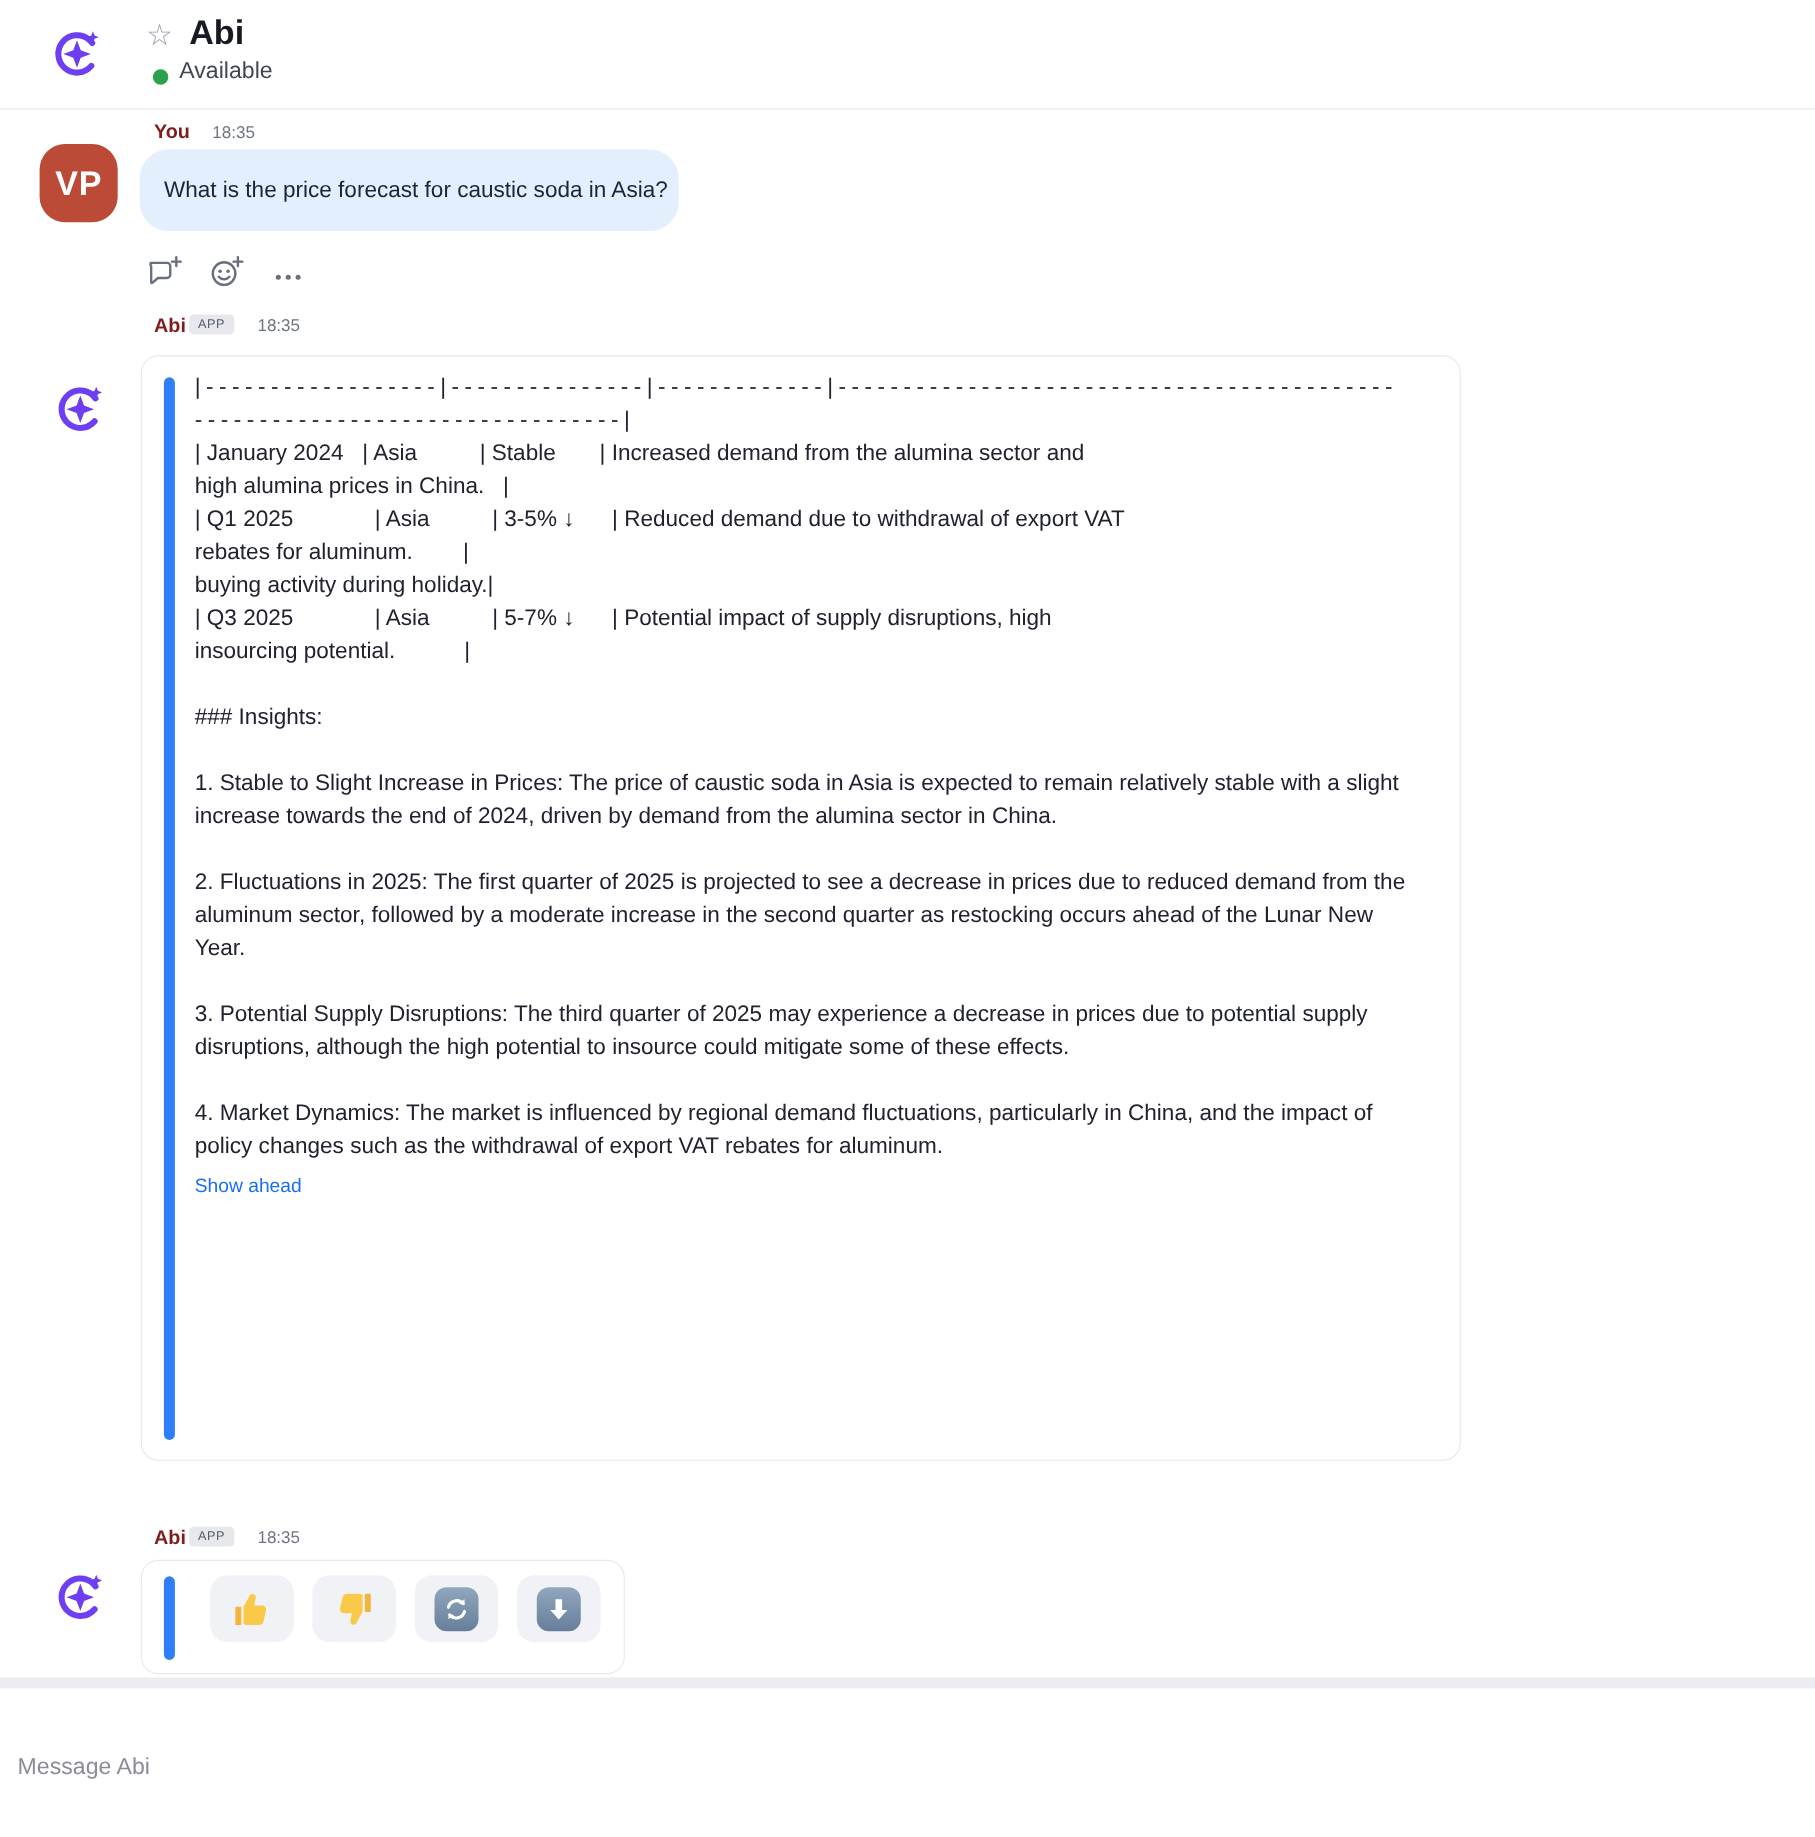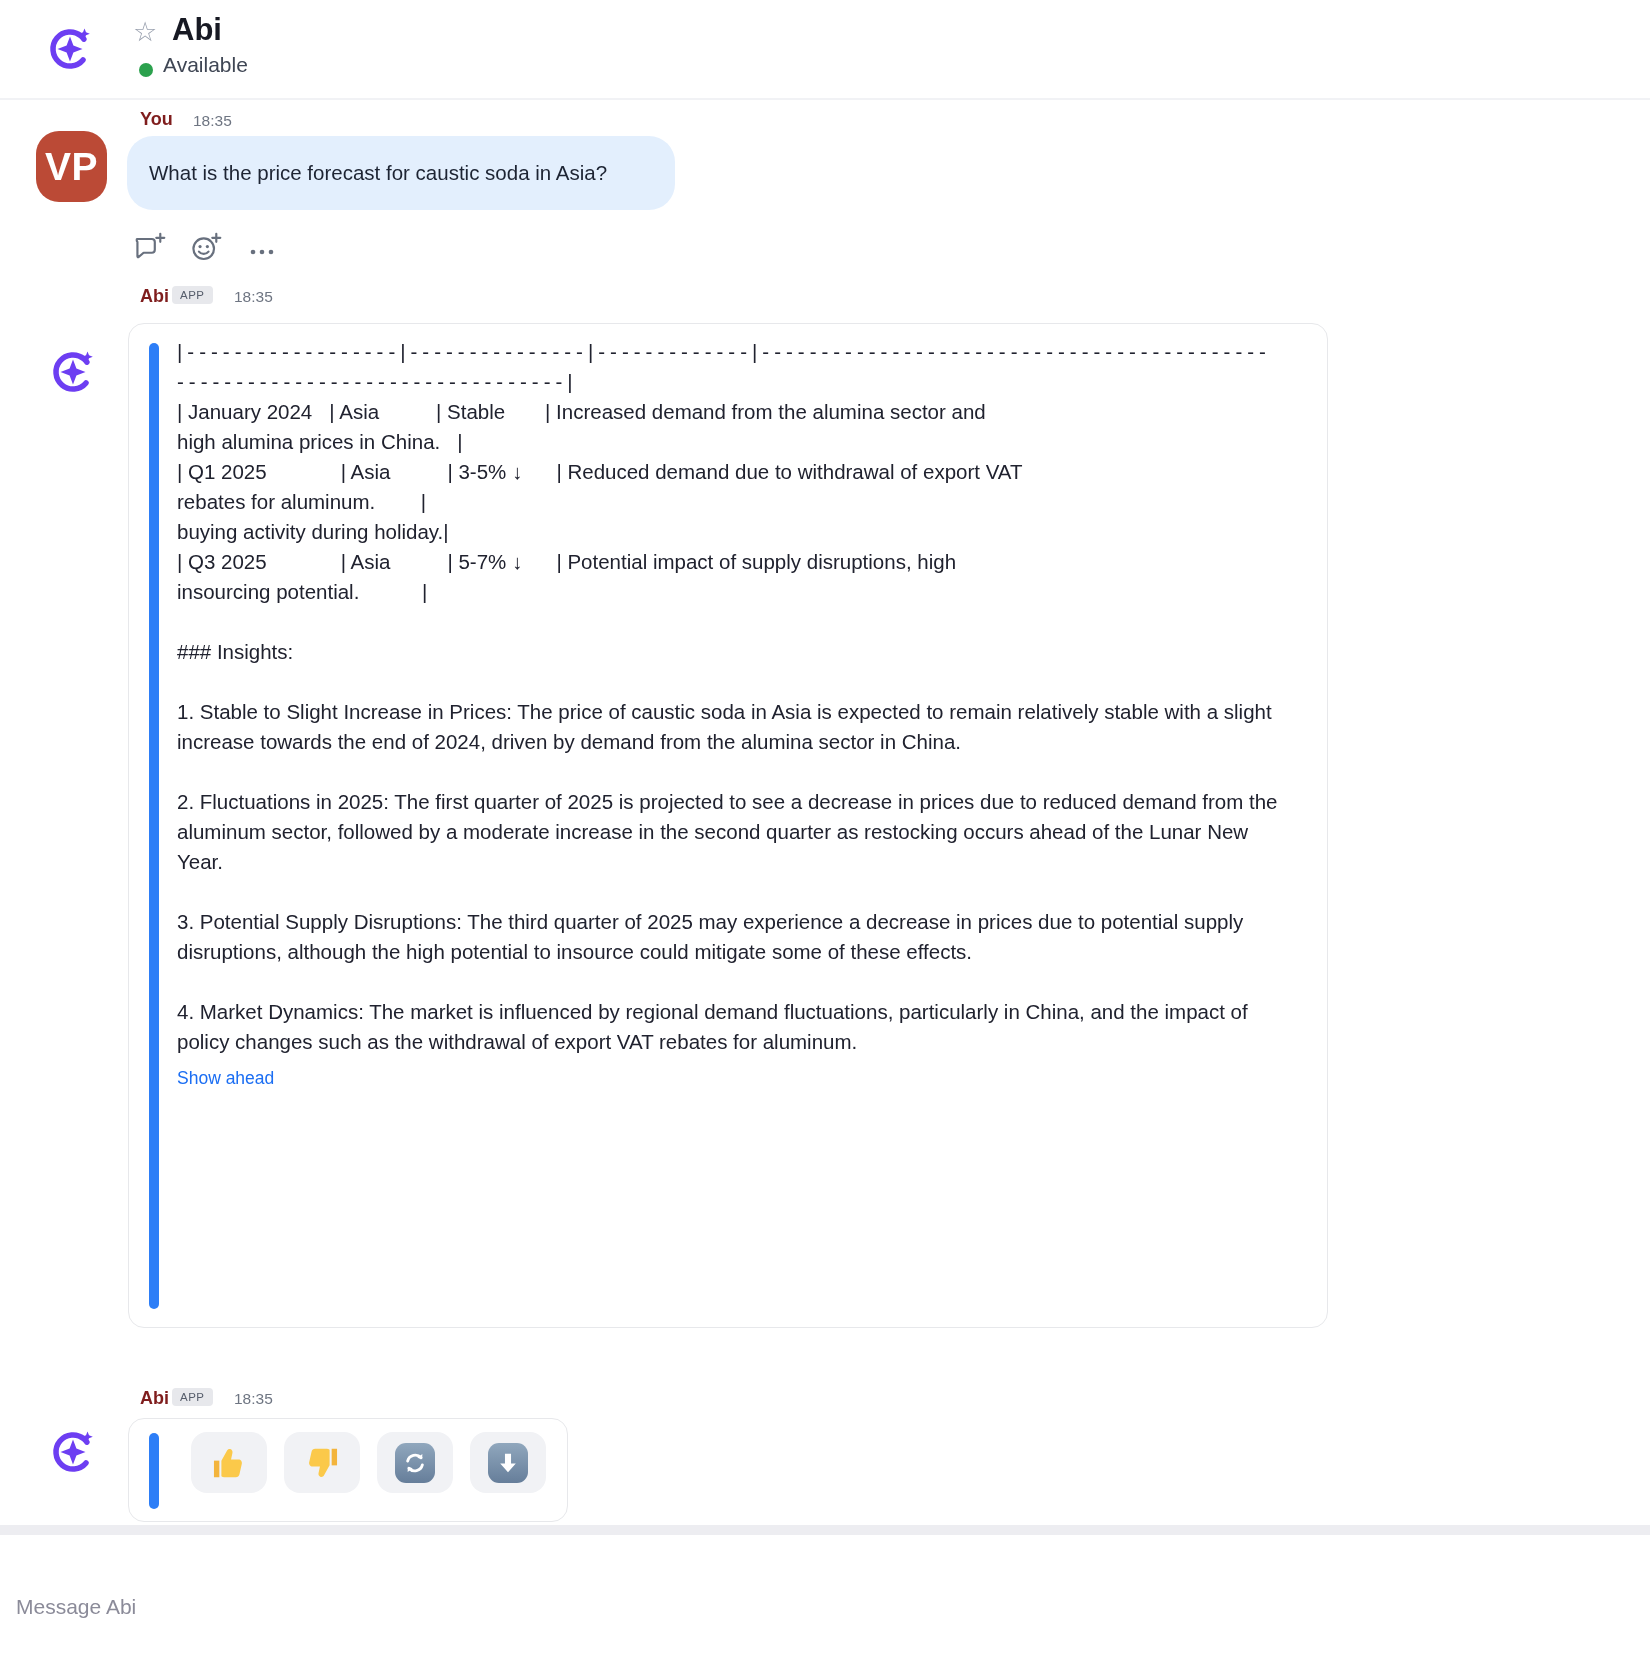--- a/index.html
+++ b/index.html
@@ -18,23 +18,23 @@
   .hdr-status { position:absolute; left:163px; top:53px; font-size:21px; color:#3f4654; }
 
   
   .sender { font-size:18px; font-weight:700; color:#7f1d1d; }
   .mtime  { font-size:15.5px; color:#6e7582; }
   .app-badge { display:inline-block; background:#e7e8ec; color:#565d6b; font-size:11.5px;
                font-weight:400; letter-spacing:.5px; padding:3px 8px; border-radius:4px; }
 
   
   .vp-avatar { position:absolute; left:36px; top:131px; width:71px; height:71px;
-               border-radius:23px; background:#bb4a36; color:#fff; font-size:39px; font-weight:700;
+               border-radius:23px; background:#bb4a36; color:#fff; font-size:31px; font-weight:700;
                display:flex; align-items:center; justify-content:center; letter-spacing:.5px; }
-  .user-bubble { position:absolute; left:127px; top:136px; width:548px; height:74px;
+  .user-bubble { position:absolute; left:127px; top:136px; width:490px; height:74px;
                  border-radius:26px; background:#e3effd; display:flex; align-items:center;
                  padding-left:22px; font-size:20.5px; color:#1d2433; }
   .action-row { position:absolute; left:133px; top:231px; display:flex; gap:22px; align-items:center; }
   .action-btn { width:34px; height:32px; display:flex; align-items:center; justify-content:center; cursor:pointer; }
 
   
   .bot-avatar { position:absolute; }
   .card { position:absolute; background:#fff; border:1px solid #e7e8eb; border-radius:16px; }
   .card-1 { left:128px; top:323px; width:1200px; height:1005px; }
   .card-2 { left:128px; top:1418px; width:440px; height:104px; }

